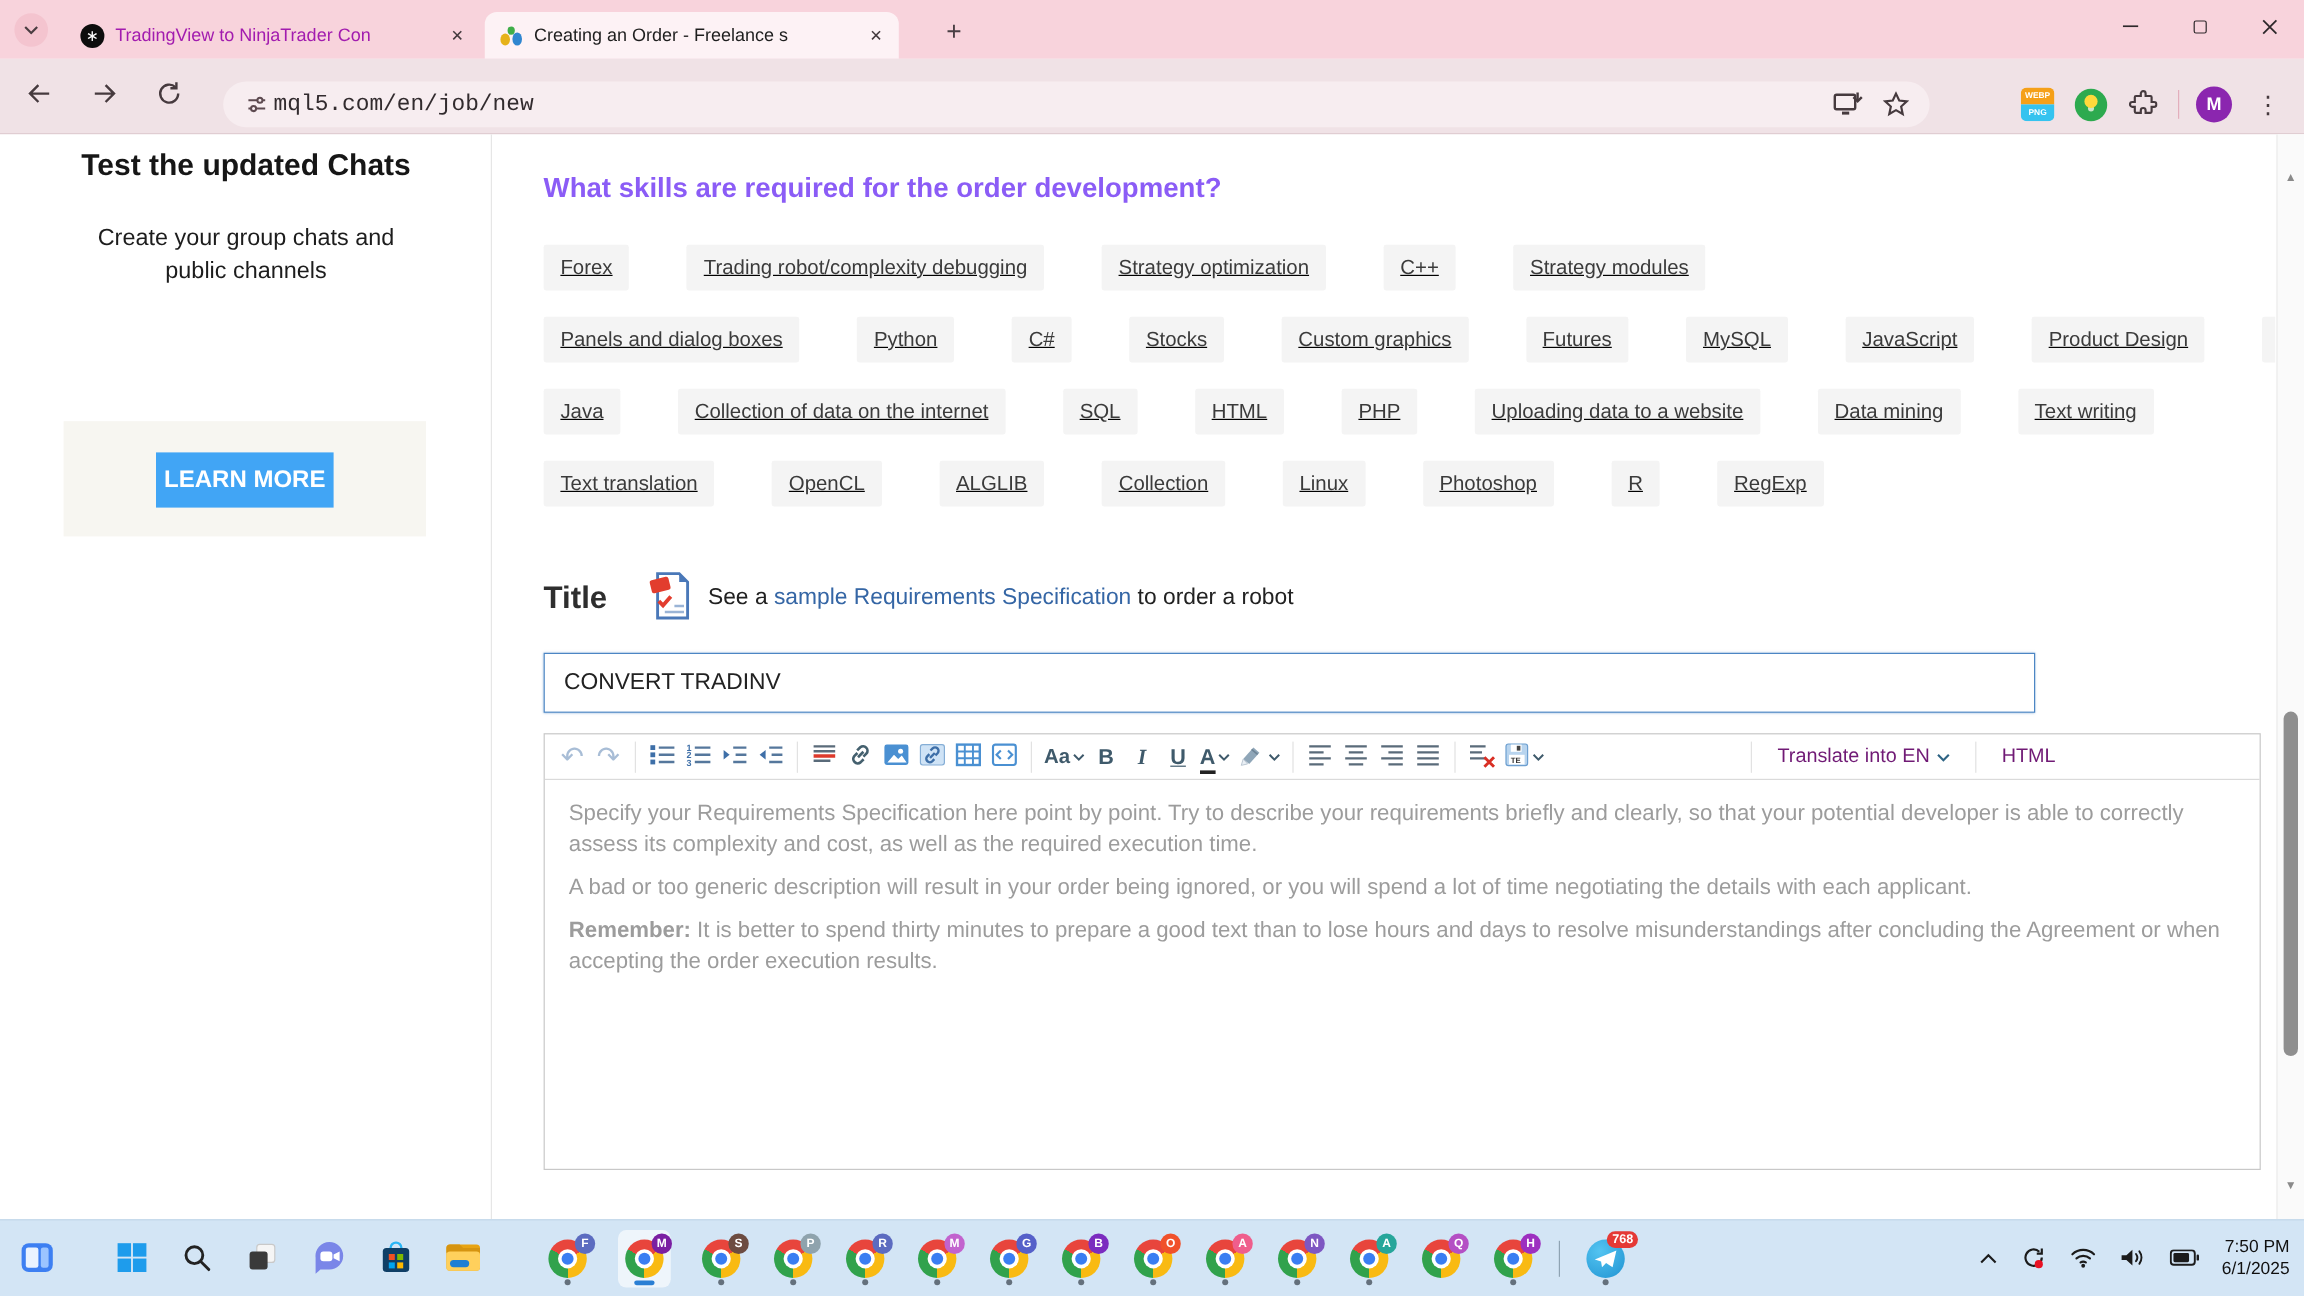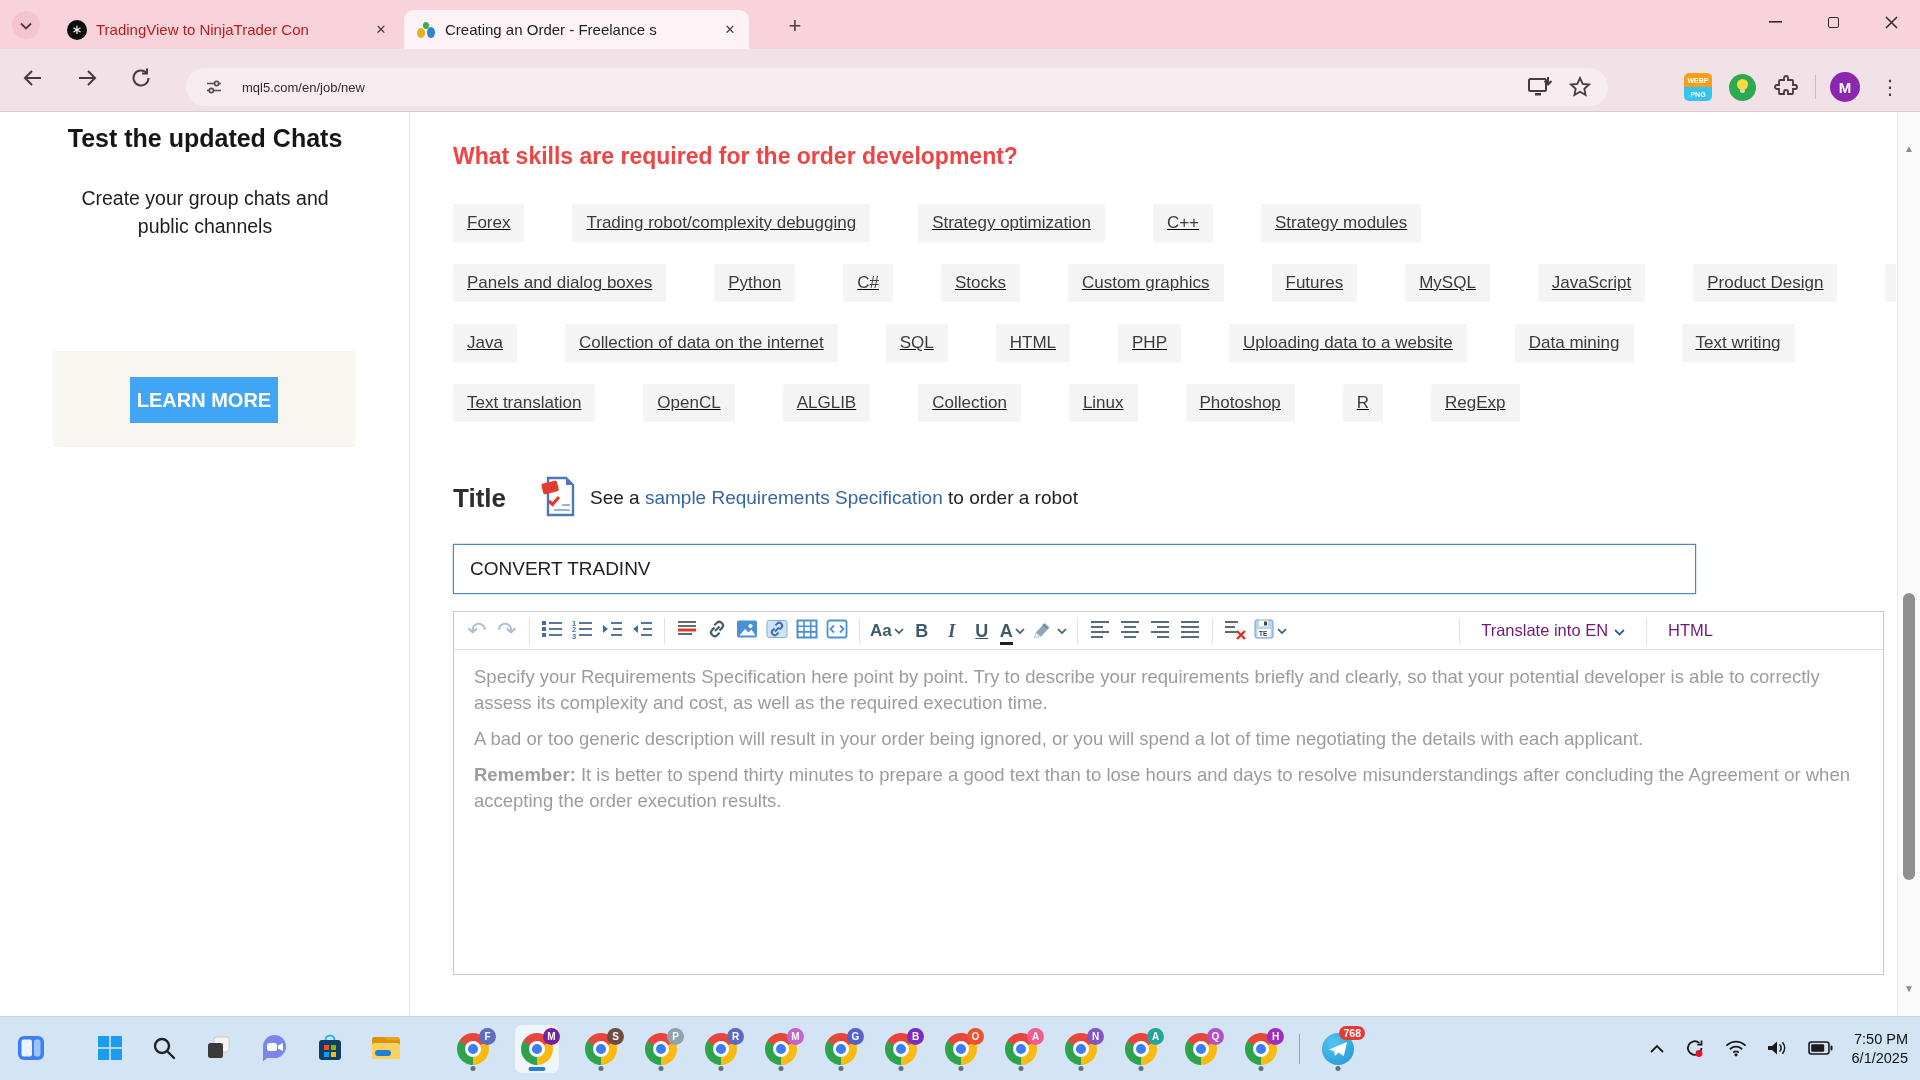--- a/index.html
+++ b/index.html
@@ -7,37 +7,37 @@
   body { font-family:"Liberation Sans","DejaVu Sans",sans-serif; user-select:none; }
   .screen { position:relative; width:1920px; height:1080px; background:#fff; }
 
   
   .tabbar { position:absolute; left:0; top:0; width:1920px; height:49px; background:#f8d3dc; }
   .tab-search { position:absolute; left:12px; top:11px; width:28px; height:28px; border-radius:50%;
     background:#f4c4cf; display:flex; align-items:center; justify-content:center; cursor:pointer; }
   .tab { position:absolute; top:10px; height:39px; display:flex; align-items:center; padding:0 10px 0 12px;
     width:345px; border-radius:10px 10px 0 0; cursor:pointer; }
   .tab .fav { width:20px; height:20px; margin-right:9px; flex:0 0 auto; position:relative; }
-  .tab .t-title { font-size:15px; color:#b91c1c; white-space:nowrap; overflow:hidden; flex:1 1 auto; }
+  .tab .t-title { font-size:15px; color:#a21caf; white-space:nowrap; overflow:hidden; flex:1 1 auto; }
   .tab.active { background:#fdf2f5; }
   .tab.active .t-title { color:#1e1e1e; }
   .tab .t-close { width:18px; height:18px; border-radius:50%; display:flex; align-items:center; justify-content:center;
     font-size:13px; color:#443a3e; margin-left:8px; cursor:pointer; flex:0 0 auto; }
   .newtab { position:absolute; left:782px; top:13px; width:26px; height:26px; display:flex; align-items:center;
     justify-content:center; font-size:22px; color:#4a3f44; cursor:pointer; }
   .win-ctrls { position:absolute; right:0; top:0; height:49px; display:flex; }
   .wbtn { width:58px; height:44px; display:flex; align-items:center; justify-content:center; color:#2e282b; font-size:15px; cursor:pointer; }
   .wbtn .maxi { width:11px; height:11px; border:1.5px solid #2e282b; border-radius:2px; display:block; }
 
   .toolbar { position:absolute; left:0; top:49px; width:1920px; height:63px; background:#f0e2e6; border-bottom:1px solid #ddc8ce; }
   .nav-ic { position:absolute; top:17px; width:30px; height:30px; display:flex; align-items:center; justify-content:center;
     font-size:23px; color:#463a3e; cursor:pointer; }
   .omnibox { position:absolute; left:186px; top:61px; width:1422px; height:38px; margin-top:-42px; border-radius:19px;
     background:#f7edf0; display:flex; align-items:center; padding:0 14px; }
-  .omnibox .url { font-size:13px; color:#322b2e; margin-left:14px; flex:1 1 auto; cursor:text; }
+  .omnibox .url { font-size:19px; color:#322b2e; flex:1 1 auto; cursor:text;font-family:Liberation Mono, monospace; }
   .omni-ic { width:28px; height:28px; display:flex; align-items:center; justify-content:center; cursor:pointer; color:#463a3e; }
   .ext-area { position:absolute; right:0; top:61px; margin-top:-44px; height:42px; display:flex; align-items:center; gap:14px; padding-right:14px; }
   .ext-btn { width:30px; height:30px; display:flex; align-items:center; justify-content:center; cursor:pointer; }
   .conv-badge { width:28px; height:28px; border-radius:5px; overflow:hidden; display:flex; flex-direction:column; }
   .conv-badge div { flex:1; color:#fff; font-size:7px; font-weight:bold; display:flex; align-items:center; justify-content:center; }
   .conv-top { background:#f5a018; }
   .conv-bot { background:#35c3ef; }
   .bulb-ext { width:27px; height:27px; border-radius:50%; background:#2daa4f; position:relative; }
   .bulb-ext::after { content:""; position:absolute; left:8px; top:5px; width:11px; height:11px; border-radius:50%; background:#ffd93b; box-shadow:0 6px 0 -3px #c8e6c9; }
   .chrome-sep { width:1px; height:24px; background:#e3aebc; }
@@ -48,21 +48,21 @@
   
   .page { position:absolute; left:0; top:112px; width:1920px; height:904px; background:#fff; }
   aside { position:absolute; left:0; top:0; width:410px; height:904px; border-right:1px solid #e6e6e6; }
   .ad-title { position:absolute; left:35px; top:12px; width:340px; text-align:center; font-size:25px; font-weight:bold; color:#161616; }
   .ad-sub { position:absolute; left:55px; top:72px; width:300px; text-align:center; font-size:19.5px; color:#1d1d1d; line-height:28px; }
   .ad-panel { position:absolute; left:53px; top:239px; width:302px; height:96px; background:#f7f6f1; }
   .ad-btn { position:absolute; left:77px; top:26px; width:148px; height:46px; background:#41a5f5; color:#fff; border:none;
     font-size:20px; font-weight:bold; font-family:inherit; cursor:pointer; }
 
   main { position:absolute; left:411px; top:0; width:1485px; height:904px; padding:31px 12px 0 42px; overflow:hidden; }
-  .skills-h { font-size:23px; font-weight:bold; color:#ef4444; line-height:27px; }
+  .skills-h { font-size:23px; font-weight:bold; color:#8b5cf6; line-height:27px; }
   .tags-wrap { margin-top:34px; }
   .tag-row { display:flex; gap:48px; margin-bottom:22px;text-decoration:underline; }
   .tag { background:#f4f4f4; color:#3b3b3b; border:none; font-family:inherit; font-size:17px; padding:9px 14px; border-radius:2px;
     white-space:nowrap; cursor:pointer; }
   .title-row { margin-top:52px; display:flex; align-items:center; height:48px; }
   .title-lab { font-size:26px; font-weight:bold; color:#2e2e2e; }
   .spec-ico { margin-left:34px; }
   .sample-line { margin-left:14px; font-size:19px; color:#222; }
   .sample-line a { color:#3566a5; text-decoration:none; cursor:pointer; }
   .title-input { margin-top:22px; width:1243px; height:50px; border:1px solid #4c86c4; box-shadow:0 0 2px rgba(76,134,196,.6);

